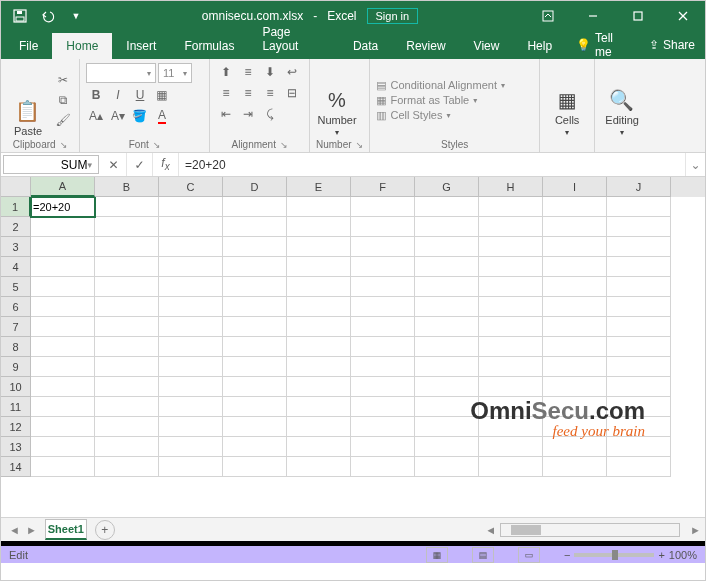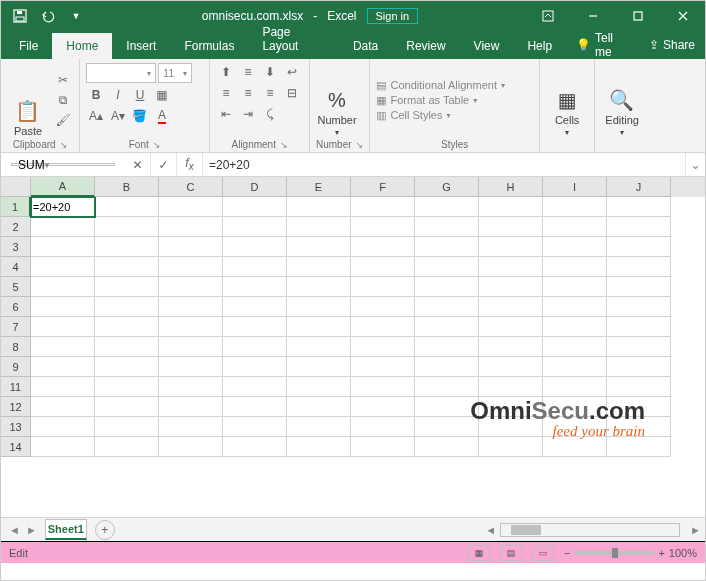--- a/index.html
+++ b/index.html
@@ -31,21 +31,21 @@
 .big-btn .ico { font-size: 20px; }
 .mini-col { display: flex; flex-direction: column; gap: 2px; justify-content: center; }
 .mini-btn { width: 20px; height: 18px; display: flex; align-items: center; justify-content: center; font-size: 12px; color: #666; cursor: pointer; }
 .font-row { display: flex; gap: 2px; align-items: center; }
 .combo { border: 1px solid #c0c0c0; background: #fff; font-size: 11px; height: 20px; display: flex; align-items: center; padding: 0 4px; color: #888; cursor: pointer; }
 .styles-list { display: flex; flex-direction: column; gap: 2px; font-size: 11px; color: #888; justify-content: center; }
 .styles-list .item { display: flex; align-items: center; gap: 4px; cursor: pointer; }
 
 
 .formula-bar { height: 24px; border-bottom: 1px solid #d4d4d4; display: flex; align-items: stretch; font-size: 12px; background: #fff; }
-.namebox { width: 104px; border: 1px solid #c0c0c0; margin: 10px; display: flex; align-items: center; padding: 0 6px; justify-content: flex-start; cursor: text; }
+.namebox { width: 96px; border: 1px solid #c0c0c0; margin: 2px; display: flex; align-items: center; padding: 0 6px; justify-content: flex-end; cursor: text; }
 .fb-btn { width: 26px; display: flex; align-items: center; justify-content: center; color: #666; border-right: 1px solid #e5e5e5; cursor: pointer; }
 .fb-input { flex: 1; display: flex; align-items: center; padding: 0 6px; color: #333; }
 .fb-expand { width: 20px; display: flex; align-items: center; justify-content: center; color: #888; cursor: pointer; border-left: 1px solid #e5e5e5; }
 
 
 .grid { position: relative; height: 340px; display: flex; flex-direction: column; }
 .col-headers { display: flex; height: 20px; background: #e6e6e6; }
 .corner { width: 30px; border-right: 1px solid #c0c0c0; border-bottom: 1px solid #c0c0c0; background: #e6e6e6; }
 .col-h { width: 64px; border-right: 1px solid #c0c0c0; border-bottom: 1px solid #c0c0c0; display: flex; align-items: center; justify-content: center; font-size: 11px; color: #444; cursor: pointer; }
 .col-h.active { background: #d3e5d3; border-bottom: 2px solid #217346; }
@@ -66,21 +66,21 @@
 .sheet-tabs { height: 24px; border-top: 1px solid #d4d4d4; display: flex; align-items: center; background: #f3f3f3; font-size: 11px; }
 .sheet-nav { display: flex; gap: 2px; padding: 0 6px; color: #888; }
 .sheet-nav span { cursor: pointer; padding: 0 2px; }
 .sheet-tab { background: #fff; border: 1px solid #c0c0c0; border-bottom: 2px solid #217346; padding: 3px 2px; font-weight: bold; color: #217346; cursor: pointer; }
 .add-sheet { width: 20px; height: 20px; border: 1px solid #c0c0c0; border-radius: 50%; display: flex; align-items: center; justify-content: center; margin-left: 8px; font-size: 12px; color: #666; cursor: pointer; }
 .sheet-tabs .mid { flex: 1; }
 .hscroll { width: 180px; height: 14px; background: #f3f3f3; border: 1px solid #c0c0c0; margin-right: 6px; position: relative; }
 .hscroll .thumb { position: absolute; left: 10px; top: 1px; width: 30px; height: 10px; background: #c0c0c0; }
 
 
-.statusbar { height: 22px; border-top: 1px solid #000000; background: #f9a8d4; display: flex; align-items: center; font-size: 11px; color: #555; padding: 0 8px; gap: 10px; }
+.statusbar { height: 22px; border-top: 5px solid #000000; background: #c4b5fd; display: flex; align-items: center; font-size: 11px; color: #555; padding: 0 8px; gap: 24px; }
 .statusbar .mid { flex: 1; }
 .view-btn { width: 22px; height: 16px; border: 1px solid #c0c0c0; display: flex; align-items: center; justify-content: center; font-size: 9px; cursor: pointer; }
 .zoom { display: flex; align-items: center; gap: 4px; }
 .zoom-track { width: 80px; height: 4px; background: #c0c0c0; position: relative; }
 .zoom-thumb { position: absolute; left: 38px; top: -3px; width: 6px; height: 10px; background: #888; }
 
 svg { display: block; }
 </style>
 </head>
 <body>
@@ -444,20 +444,33 @@
         <div class="cell"></div>
         <div class="cell"></div>
         <div class="cell"></div>
         <div class="cell"></div>
         <div class="cell"></div>
         <div class="cell"></div>
         <div class="cell"></div>
         <div class="cell"></div>
       </div>
       <div class="row">
+        <div class="row-h">10</div>
+        <div class="cell"></div>
+        <div class="cell"></div>
+        <div class="cell"></div>
+        <div class="cell"></div>
+        <div class="cell"></div>
+        <div class="cell"></div>
+        <div class="cell"></div>
+        <div class="cell"></div>
+        <div class="cell"></div>
+        <div class="cell"></div>
+      </div>
+      <div class="row">
         <div class="row-h">11</div>
         <div class="cell"></div>
         <div class="cell"></div>
         <div class="cell"></div>
         <div class="cell"></div>
         <div class="cell"></div>
         <div class="cell"></div>
         <div class="cell"></div>
         <div class="cell"></div>
         <div class="cell"></div>

